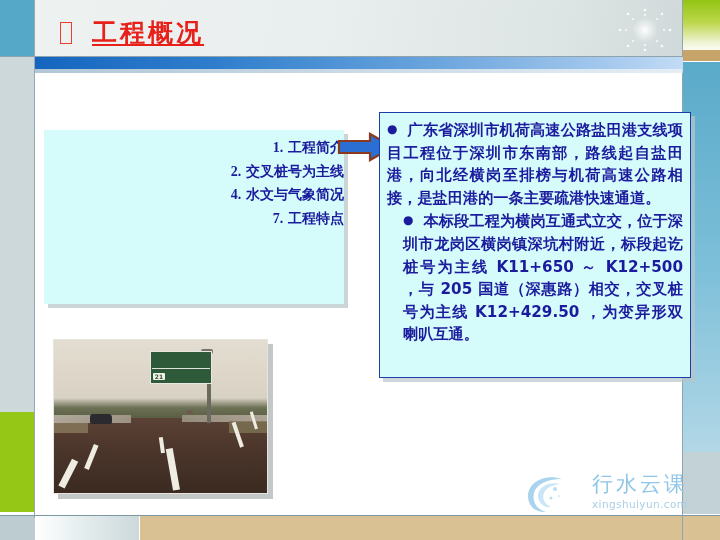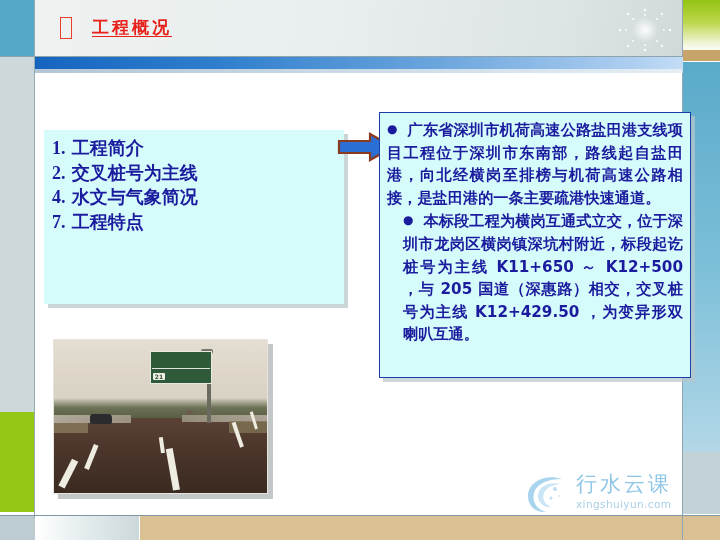--- a/index.html
+++ b/index.html
@@ -95,46 +95,47 @@
   .title-row{
     position:absolute;left:60px;top:16px;
     display:flex;align-items:center;gap:20px;
   }
   .title-bullet{
     font-family:"DejaVu Sans","Liberation Sans",sans-serif;
     font-size:23px;color:#e8402a;line-height:1;
     border:1.5px solid #e8402a;width:10px;height:20px;display:inline-block;
   }
   .title-text{
-    font-size:17px;font-weight:700;color:#e8201a;
+    font-size:25px;font-weight:700;color:#e8201a;
     text-decoration:underline;text-underline-offset:3px;
     letter-spacing:3px;
     font-family:Liberation Sans, sans-serif;
   }
 
   
   .list-shadow{
     position:absolute;left:48px;top:134px;width:300px;height:174px;
     background:#b9c6c9;opacity:.75;
   }
   .list-box{
     position:absolute;left:44px;top:130px;width:300px;height:174px;
     background:#d6fbfb;
     padding:6px 0 0 0;
     box-sizing:border-box;
   }
   .list-box ol{
     margin:0;padding:0;list-style:none;
   }
   .list-box li{
-    font-size:18px;font-weight:700;color:#1b1b9e;
+    font-size:14px;font-weight:700;color:#1b1b9e;
     line-height:23.5px;
     padding-left:8px;
     white-space:nowrap;
     font-family:"DejaVu Sans","Liberation Sans",sans-serif;
+    text-align:right;
   }
   .li-num{font-family:"Liberation Serif","DejaVu Serif",serif;font-weight:700;}
 
   
   .arrow{
     position:absolute;left:337px;top:132px;width:58px;height:30px;
   }
 
   
   .rt-shadow{
@@ -226,21 +227,21 @@
     position:absolute;left:17%;top:48.5%;width:22px;height:10px;
     background:#2b2b2f;border-radius:3px 4px 2px 2px;
   }
   .car2{
     position:absolute;left:62%;top:46%;width:7px;height:4px;background:#6d5a4e;border-radius:2px;
   }
 
   
   .watermark{
     position:absolute;left:522px;top:466px;width:172px;height:52px;
-    display:flex;align-items:center;gap:4px;
+    display:flex;align-items:center;gap:20px;
   }
   .wm-text{display:flex;flex-direction:column;line-height:1;}
   .wm-cn{
     font-size:21px;color:#8fc6e8;font-weight:400;letter-spacing:3px;
     font-family:"DejaVu Sans","Liberation Sans",sans-serif;
   }
   .wm-en{
     font-size:10.5px;color:#a9cfe6;letter-spacing:.4px;margin-top:4px;
     font-family:"DejaVu Sans","Liberation Sans",sans-serif;
   }

